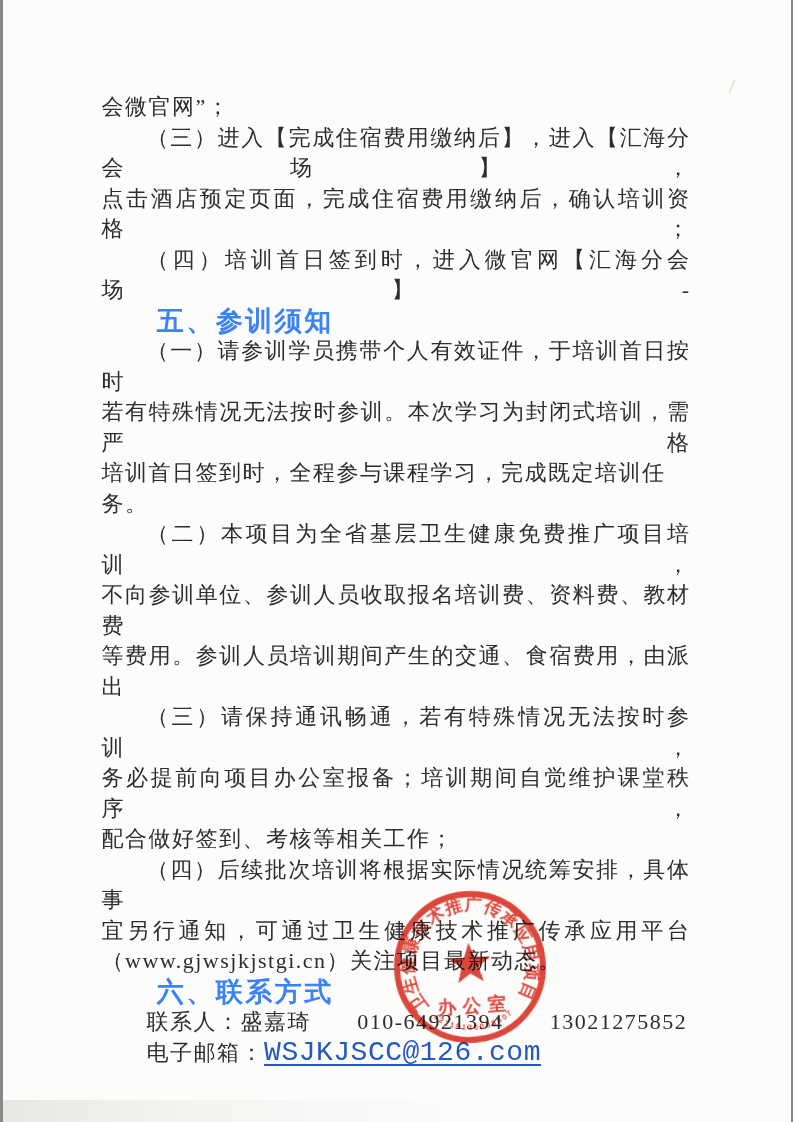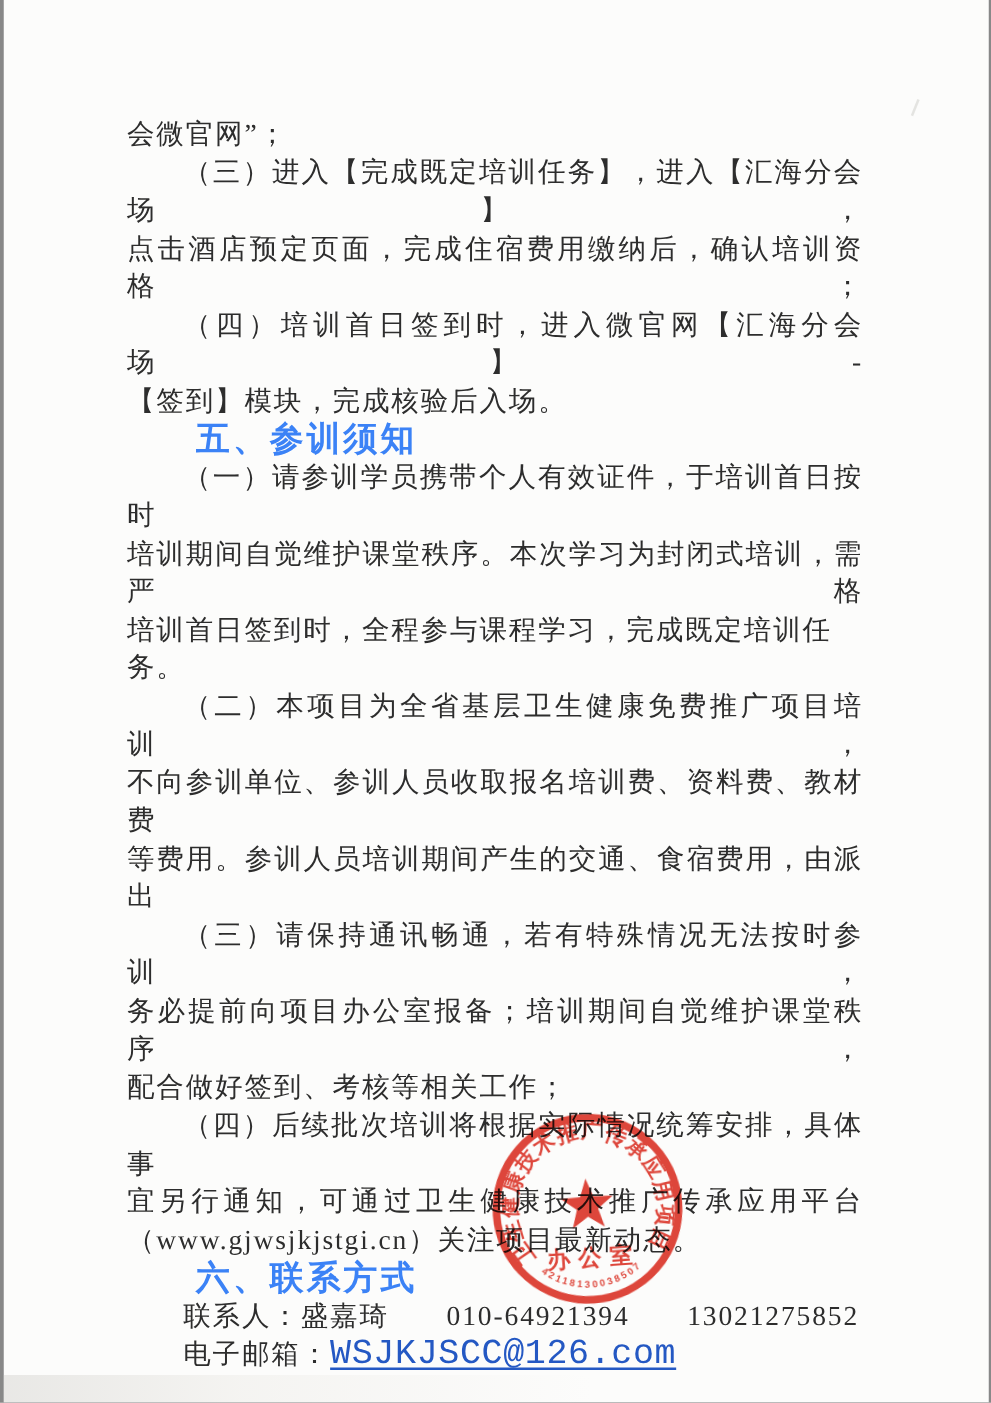--- a/index.html
+++ b/index.html
@@ -66,27 +66,26 @@
   }
 </style>
 </head>
 <body>
 
 <div class="page">
 
   <div class="content">
 
     <div class="line b">会微官网”；</div>
-      <div class="line j ind">（三）进入【完成既定培训任务】，进入【汇海分会场】，</div>
+      <div class="line j ind">（三）进入【完成住宿费用缴纳后】，进入【汇海分会场】，</div>
       <div class="line j">点击酒店预定页面，完成住宿费用缴纳后，确认培训资格；</div>
       <div class="line j ind">（四）培训首日签到时，进入微官网【汇海分会场】-</div>
-      <div class="line b">【签到】模块，完成核验后入场。</div>
       <div class="line h ind">五、参训须知</div>
       <div class="line j ind">（一）请参训学员携带个人有效证件，于培训首日按时</div>
-      <div class="line j">培训期间自觉维护课堂秩序。本次学习为封闭式培训，需严格</div>
+      <div class="line j">若有特殊情况无法按时参训。本次学习为封闭式培训，需严格</div>
       <div class="line b">培训首日签到时，全程参与课程学习，完成既定培训任务。</div>
       <div class="line j ind">（二）本项目为全省基层卫生健康免费推广项目培训，</div>
       <div class="line j">不向参训单位、参训人员收取报名培训费、资料费、教材费</div>
       <div class="line j">等费用。参训人员培训期间产生的交通、食宿费用，由派出</div>
       <div class="line j ind">（三）请保持通讯畅通，若有特殊情况无法按时参训，</div>
       <div class="line j">务必提前向项目办公室报备；培训期间自觉维护课堂秩序，</div>
       <div class="line b">配合做好签到、考核等相关工作；</div>
       <div class="line j ind">（四）后续批次培训将根据实际情况统筹安排，具体事</div>
       <div class="line j">宜另行通知，可通过卫生健康技术推广传承应用平台</div>
       <div class="line b">（www.gjwsjkjstgi.cn）关注项目最新动态。</div>

